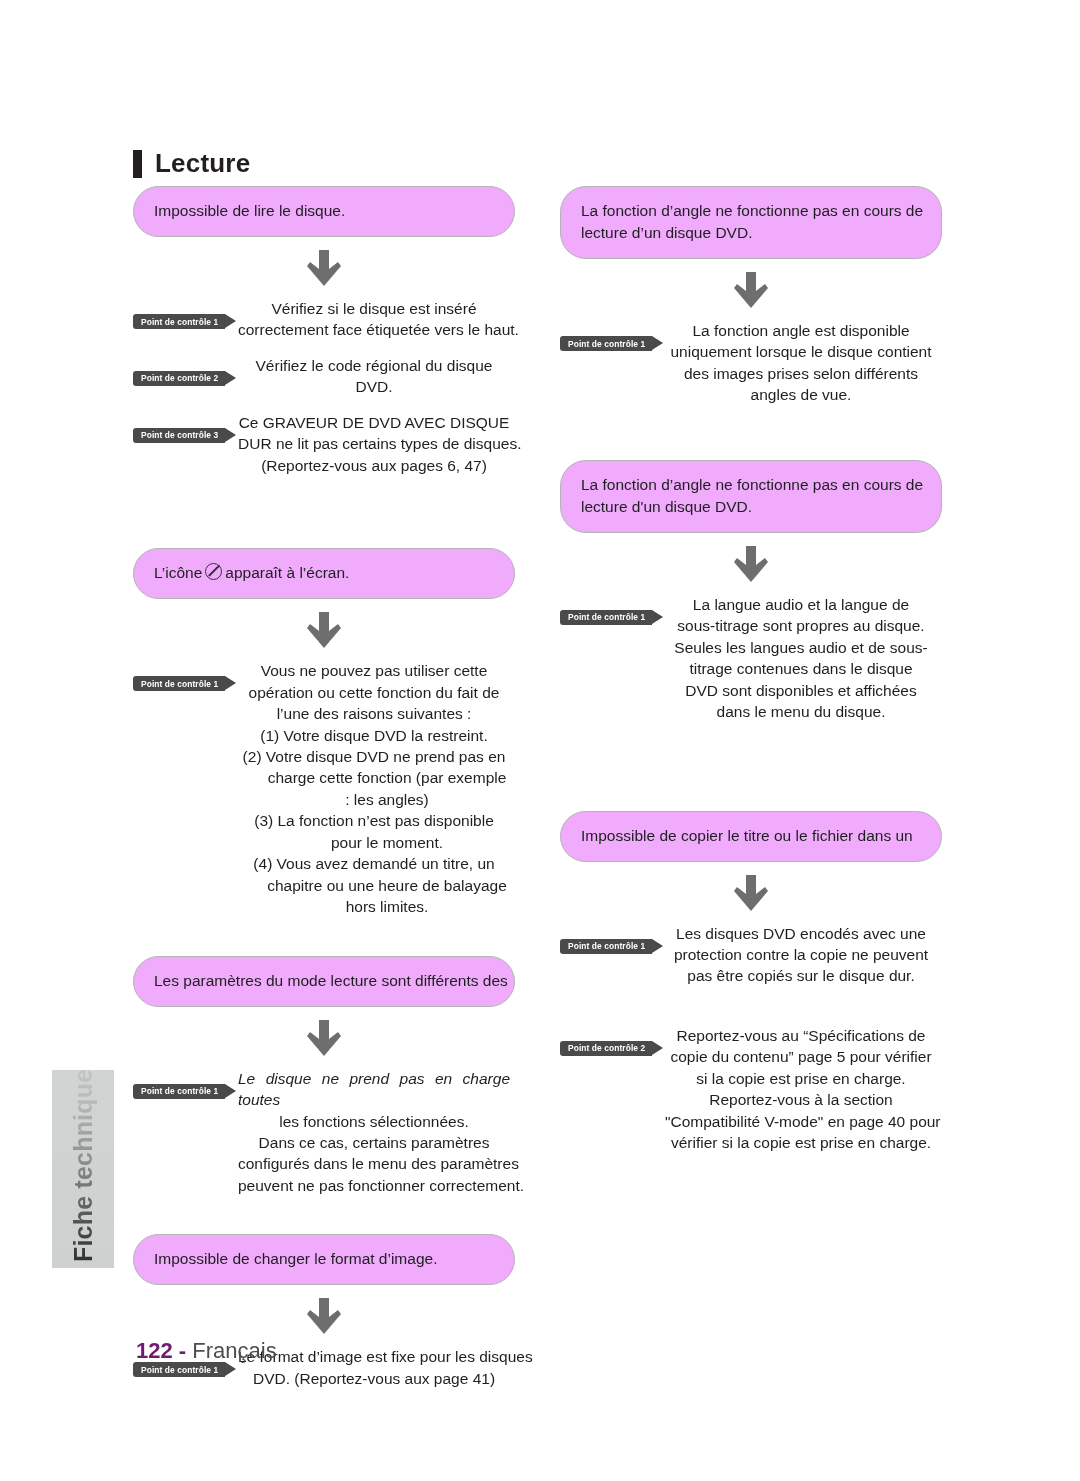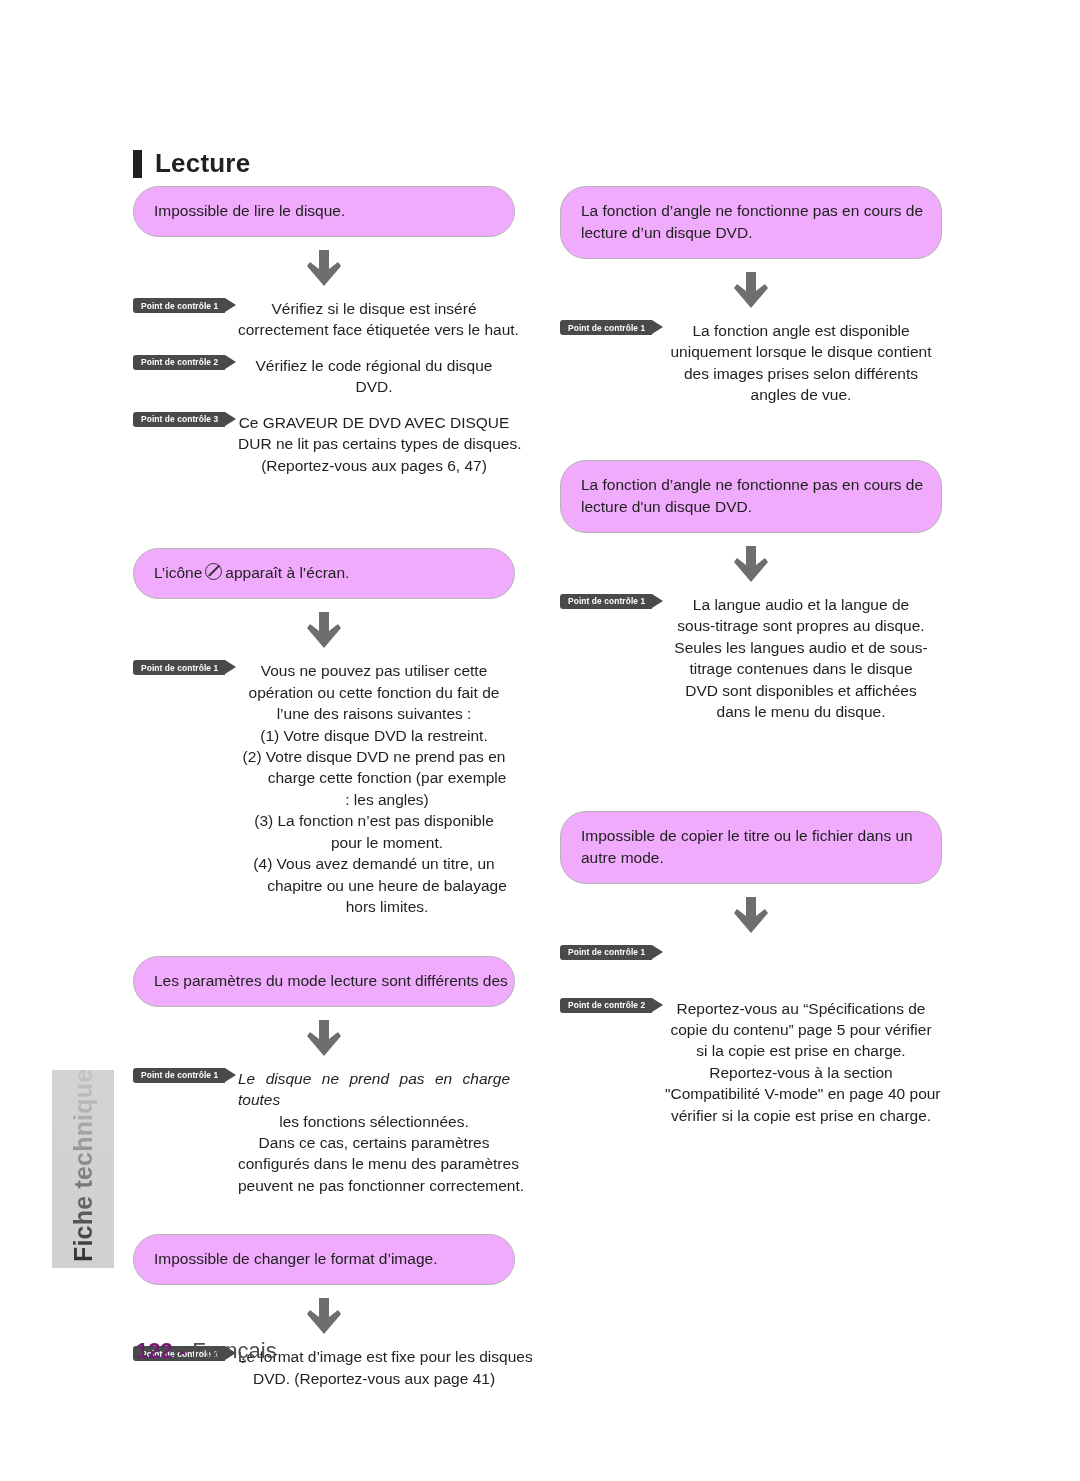--- a/index.html
+++ b/index.html
@@ -112,21 +112,21 @@
   }
   .cp-badge {
     flex: 0 0 auto;
     position: relative;
     height: 15px;
     background: #4a4a4a;
     border-radius: 3px 0 0 3px;
     padding: 0 9px 0 8px;
     display: flex;
     align-items: center;
-    margin-top: 0;
+    margin-top: 16px;
     box-sizing: border-box;
   }
   .cp-badge::after {
     content: "";
     position: absolute;
     left: 100%;
     top: 0;
     width: 0;
     height: 0;
     border-top: 7.5px solid transparent;
@@ -381,30 +381,34 @@
         <span class="cp-line">dans le menu du disque.</span>
       </div>
     </div>
   </div>
 
   <div class="spacer-xl"></div>
 
   <div>
     <div class="bubble">
       <span class="bubble-line">Impossible de copier le titre ou le fichier dans un</span>
-      <span class="bubble-line">autre mode.</span>
     </div>
     <div class="arrow-wrap">
       <svg class="arrow-glyph" viewBox="0 0 34 36">
         <path d="M12 0 h10 v19 l9 -7 l3 4 l-17 20 l-17 -20 l3 -4 l9 7 z" fill="#6e6e6e"></path>
       </svg>
     </div>
     <div class="cp-row cp-right">
       <div class="cp-badge">
         <span class="cp-badge-text">Point de contrôle 1</span>
+      </div>
+      <div class="cp-body">
+        <span class="cp-line">Les disques DVD encodés avec une</span>
+        <span class="cp-line">protection contre la copie ne peuvent</span>
+        <span class="cp-line">pas être copiés sur le disque dur.</span>
       </div>
     </div>
     <div class="spacer-sm"></div>
     <div class="cp-row cp-right">
       <div class="cp-badge">
         <span class="cp-badge-text">Point de contrôle 2</span>
       </div>
       <div class="cp-body">
         <span class="cp-line">Reportez-vous au “Spécifications de</span>
         <span class="cp-line">copie du contenu” page 5 pour vérifier</span>

